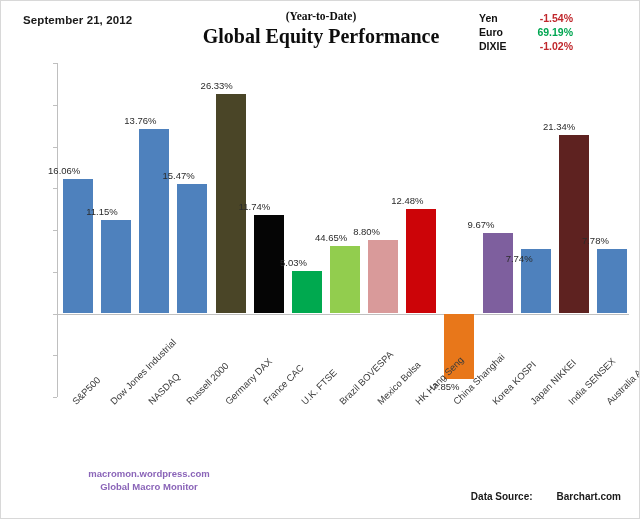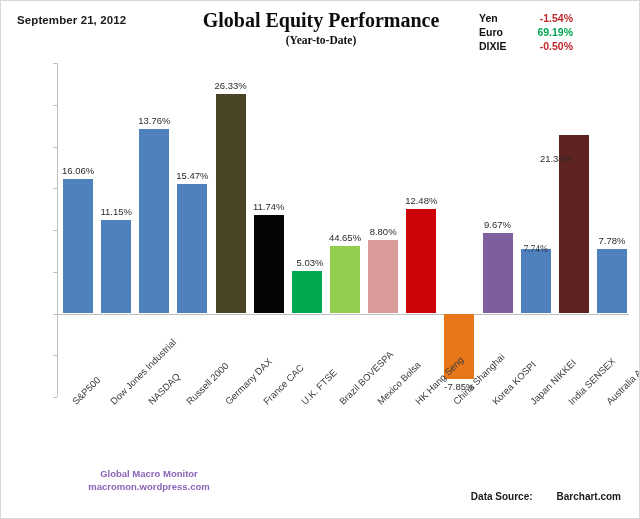--- a/index.html
+++ b/index.html
@@ -16,21 +16,21 @@
     height: 519px;
     background: #ffffff;
     border: 1px solid #d8d8d8;
     box-sizing: border-box;
     overflow: hidden;
   }
 
   
   #date-label {
     position: absolute;
-    left: 16px;
+    left: 22px;
     top: 13px;
     font-size: 11.5px;
     font-weight: bold;
     color: #1a1a1a;
     letter-spacing: 0.1px;
     white-space: nowrap;
   }
   #title-block {
     position: absolute;
     left: 160px;
@@ -112,21 +112,21 @@
     background: #bfbfbf;
   }
 
   .bar {
     position: absolute;
     width: 30px;
   }
   .bar-value {
     position: absolute;
     width: 60px;
-    text-align: center;
+    text-align: left;
     font-size: 9.5px;
     color: #2b2b2b;
     white-space: nowrap;
   }
 
   
   #cat-labels {
     position: absolute;
     left: 56px;
     top: 398px;
@@ -167,28 +167,28 @@
   #source-line .src-val { margin-left: 24px; }
 </style>
 </head>
 <body>
 
 <div id="chart-root">
 
   <div id="date-label">September 21, 2012</div>
 
   <div id="title-block">
+    <div id="chart-subtitle">(Year-to-Date)</div>
     <div id="chart-title">Global Equity Performance</div>
-    <div id="chart-subtitle">(Year-to-Date)</div>
   </div>
 
   <div id="fx-panel">
       <div class="fx-row"><span class="fx-name">Yen</span><span class="fx-value" style="color: rgb(192, 40, 45);">-1.54%</span></div>
       <div class="fx-row"><span class="fx-name">Euro</span><span class="fx-value" style="color: rgb(0, 166, 81);">69.19%</span></div>
-      <div class="fx-row"><span class="fx-name">DIXIE</span><span class="fx-value" style="color: rgb(192, 40, 45);">-0.50%</span></div>
+      <div class="fx-row"><span class="fx-name">DIXIE</span><span class="fx-value" style="color: rgb(192, 40, 45);">-1.02%</span></div>
     </div>
 
   <div id="plot-area">
     <div id="axis-line-y"></div>
     <div id="zero-line" style="top: 250.5px;"></div>
   <div class="y-tick-mark" style="top: 0px;"></div>
       <div class="y-tick-mark" style="top: 41.75px;"></div>
       <div class="y-tick-mark" style="top: 83.5px;"></div>
       <div class="y-tick-mark" style="top: 125.25px;"></div>
       <div class="y-tick-mark" style="top: 167px;"></div>
@@ -214,23 +214,23 @@
       <div class="bar-value" style="left: 258px; top: 169.282px;">44.65%</div>
       <div class="bar" style="left: 311.133px; top: 177.02px; height: 73.48px; background: rgb(217, 154, 154);"></div>
       <div class="bar-value" style="left: 296.133px; top: 163.02px;">8.80%</div>
       <div class="bar" style="left: 349.267px; top: 146.292px; height: 104.208px; background: rgb(204, 4, 8);"></div>
       <div class="bar-value" style="left: 334.267px; top: 132.292px;">12.48%</div>
       <div class="bar" style="left: 387.4px; top: 250.5px; height: 65.5475px; background: rgb(232, 119, 26);"></div>
       <div class="bar-value" style="left: 372.4px; top: 318.048px;">-7.85%</div>
       <div class="bar" style="left: 425.533px; top: 169.755px; height: 80.7445px; background: rgb(126, 95, 158);"></div>
       <div class="bar-value" style="left: 410.533px; top: 155.755px;">9.67%</div>
       <div class="bar" style="left: 463.667px; top: 185.871px; height: 64.629px; background: rgb(78, 129, 189);"></div>
-      <div class="bar-value" style="left: 448.667px; top: 181px; font-family: Liberation Serif, serif;">7.74%</div>
+      <div class="bar-value" style="left: 448.667px; top: 190px;">7.74%</div>
       <div class="bar" style="left: 501.8px; top: 72.311px; height: 178.189px; background: rgb(94, 34, 32);"></div>
-      <div class="bar-value" style="left: 469px; top: 58.311px; margin-top: 32px;">21.34%</div>
+      <div class="bar-value" style="left: 486px; top: 58.311px;">21.34%</div>
       <div class="bar" style="left: 539.933px; top: 185.537px; height: 64.963px; background: rgb(78, 129, 189);"></div>
       <div class="bar-value" style="left: 524.933px; top: 171.537px;">7.78%</div>
     </div>
 
   <div id="cat-labels">
       <div class="cat-label" style="left: 13.0667px;">S&amp;P500</div>
       <div class="cat-label" style="left: 51.2px;">Dow Jones Industrial</div>
       <div class="cat-label" style="left: 89.3333px;">NASDAQ</div>
       <div class="cat-label" style="left: 127.467px;">Russell 2000</div>
       <div class="cat-label" style="left: 165.6px;">Germany DAX</div>
@@ -240,21 +240,21 @@
       <div class="cat-label" style="left: 318.133px;">Mexico Bolsa</div>
       <div class="cat-label" style="left: 356.267px;">HK  Hang Seng</div>
       <div class="cat-label" style="left: 394.4px;">China Shanghai</div>
       <div class="cat-label" style="left: 432.533px;">Korea KOSPI</div>
       <div class="cat-label" style="left: 470.667px;">Japan NIKKEI</div>
       <div class="cat-label" style="left: 508.8px;">India SENSEX</div>
       <div class="cat-label" style="left: 546.933px;">Australia AORD</div>
     </div>
 
   <div id="watermark">
+    <div>macromon.wordpress.com</div>
     <div>Global Macro Monitor</div>
-    <div>macromon.wordpress.com</div>
   </div>
 
   <div id="source-line">
     <span>Data Source:</span><span class="src-val">Barchart.com</span>
   </div>
 
 </div>
 
 </body></html>

